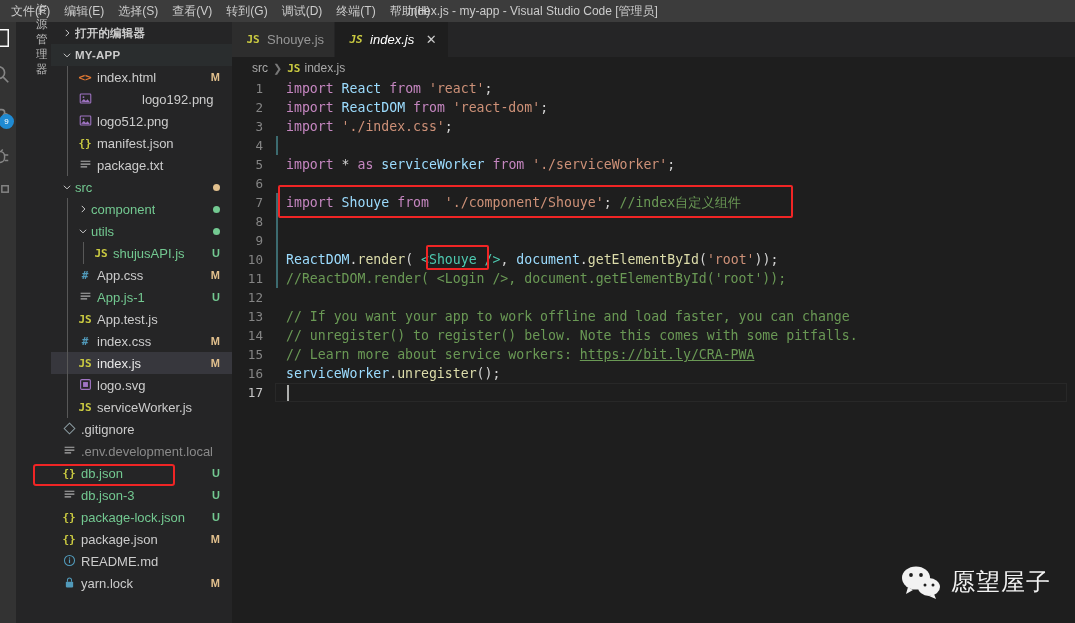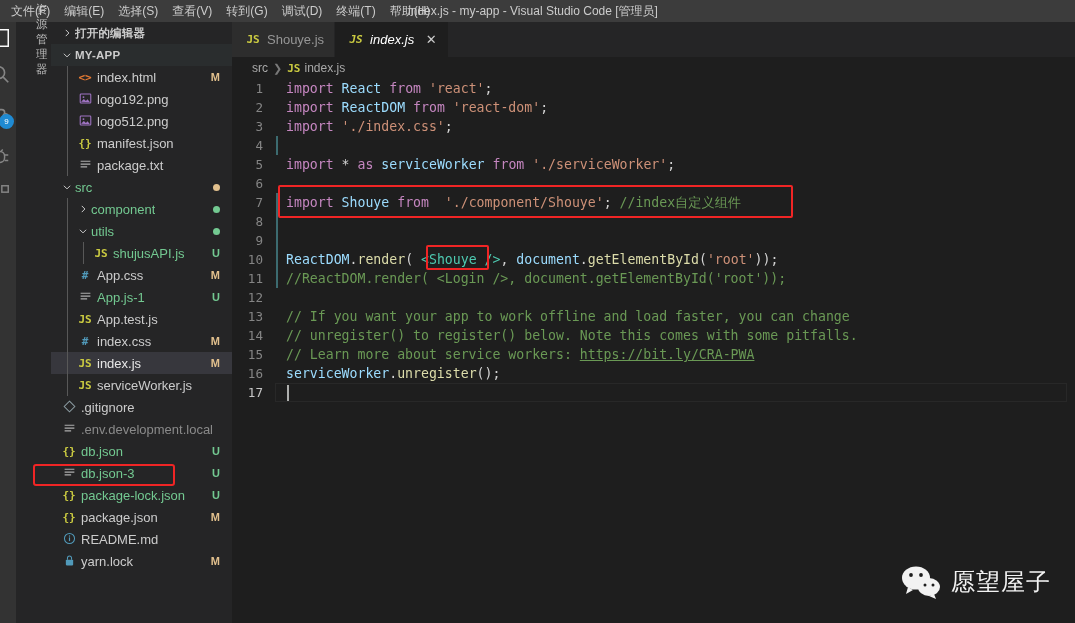--- a/index.html
+++ b/index.html
@@ -266,21 +266,21 @@
               <span class="fname" style="color: rgb(204, 204, 204);">index.html</span>
               <span class="badge" style="color: rgb(226, 192, 141);">M</span>
             </div>
             <div class="row ind2">
               <span class="guide" style="left: 16px;"></span>
               <span class="ficon"><svg viewBox="0 0 16 16">
                   <rect x="1.5" y="2.5" width="13" height="11" rx="1" fill="none" stroke="#a074c4" stroke-width="1.3"></rect>
                   <circle cx="5.5" cy="6.3" r="1.2" fill="#a074c4"></circle>
                   <path d="M2.5 12l3.5-3.5 2.5 2.5 2-2 3 3.5z" fill="#a074c4"></path>
                 </svg></span>
-              <span class="fname" style="color: rgb(204, 204, 204);">logo192.png</span>
+              <span class="fname" style="color: rgb(204, 204, 204); margin-left: 45px;">logo192.png</span>
             </div>
             <div class="row ind2">
               <span class="guide" style="left: 16px;"></span>
               <span class="ficon"><svg viewBox="0 0 16 16">
                   <rect x="1.5" y="2.5" width="13" height="11" rx="1" fill="none" stroke="#a074c4" stroke-width="1.3"></rect>
                   <circle cx="5.5" cy="6.3" r="1.2" fill="#a074c4"></circle>
                   <path d="M2.5 12l3.5-3.5 2.5 2.5 2-2 3 3.5z" fill="#a074c4"></path>
                 </svg></span>
               <span class="fname" style="color: rgb(204, 204, 204);">logo512.png</span>
             </div>
@@ -355,20 +355,28 @@
               <span class="guide" style="left: 16px;"></span>
               <span class="ficon"><span style="color:#519aba">#</span></span>
               <span class="fname" style="color: rgb(204, 204, 204);">index.css</span>
               <span class="badge" style="color: rgb(226, 192, 141);">M</span>
             </div>
             <div class="row ind2 selected">
               <span class="guide" style="left: 16px;"></span>
               <span class="ficon"><span style="color:#cbcb41">JS</span></span>
               <span class="fname" style="color: rgb(231, 231, 231);">index.js</span>
               <span class="badge" style="color: rgb(226, 192, 141);">M</span>
+            </div>
+            <div class="row ind2">
+              <span class="guide" style="left: 16px;"></span>
+              <span class="ficon"><svg viewBox="0 0 16 16">
+                  <rect x="2" y="2" width="12" height="12" rx="1.5" fill="none" stroke="#a074c4" stroke-width="1.4"></rect>
+                  <rect x="5" y="5" width="6" height="6" fill="#a074c4"></rect>
+                </svg></span>
+              <span class="fname" style="color: rgb(204, 204, 204);">logo.svg</span>
             </div>
             <div class="row ind2">
               <span class="guide" style="left: 16px;"></span>
               <span class="ficon"><span style="color:#cbcb41">JS</span></span>
               <span class="fname" style="color: rgb(204, 204, 204);">serviceWorker.js</span>
             </div>
             <div class="row ind1">
               <span class="ficon"><svg viewBox="0 0 16 16">
                   <path d="M8 1.5l6.5 6.5L8 14.5 1.5 8z" fill="none" stroke="#8a9aa0" stroke-width="1.3"></path>
                 </svg></span>

